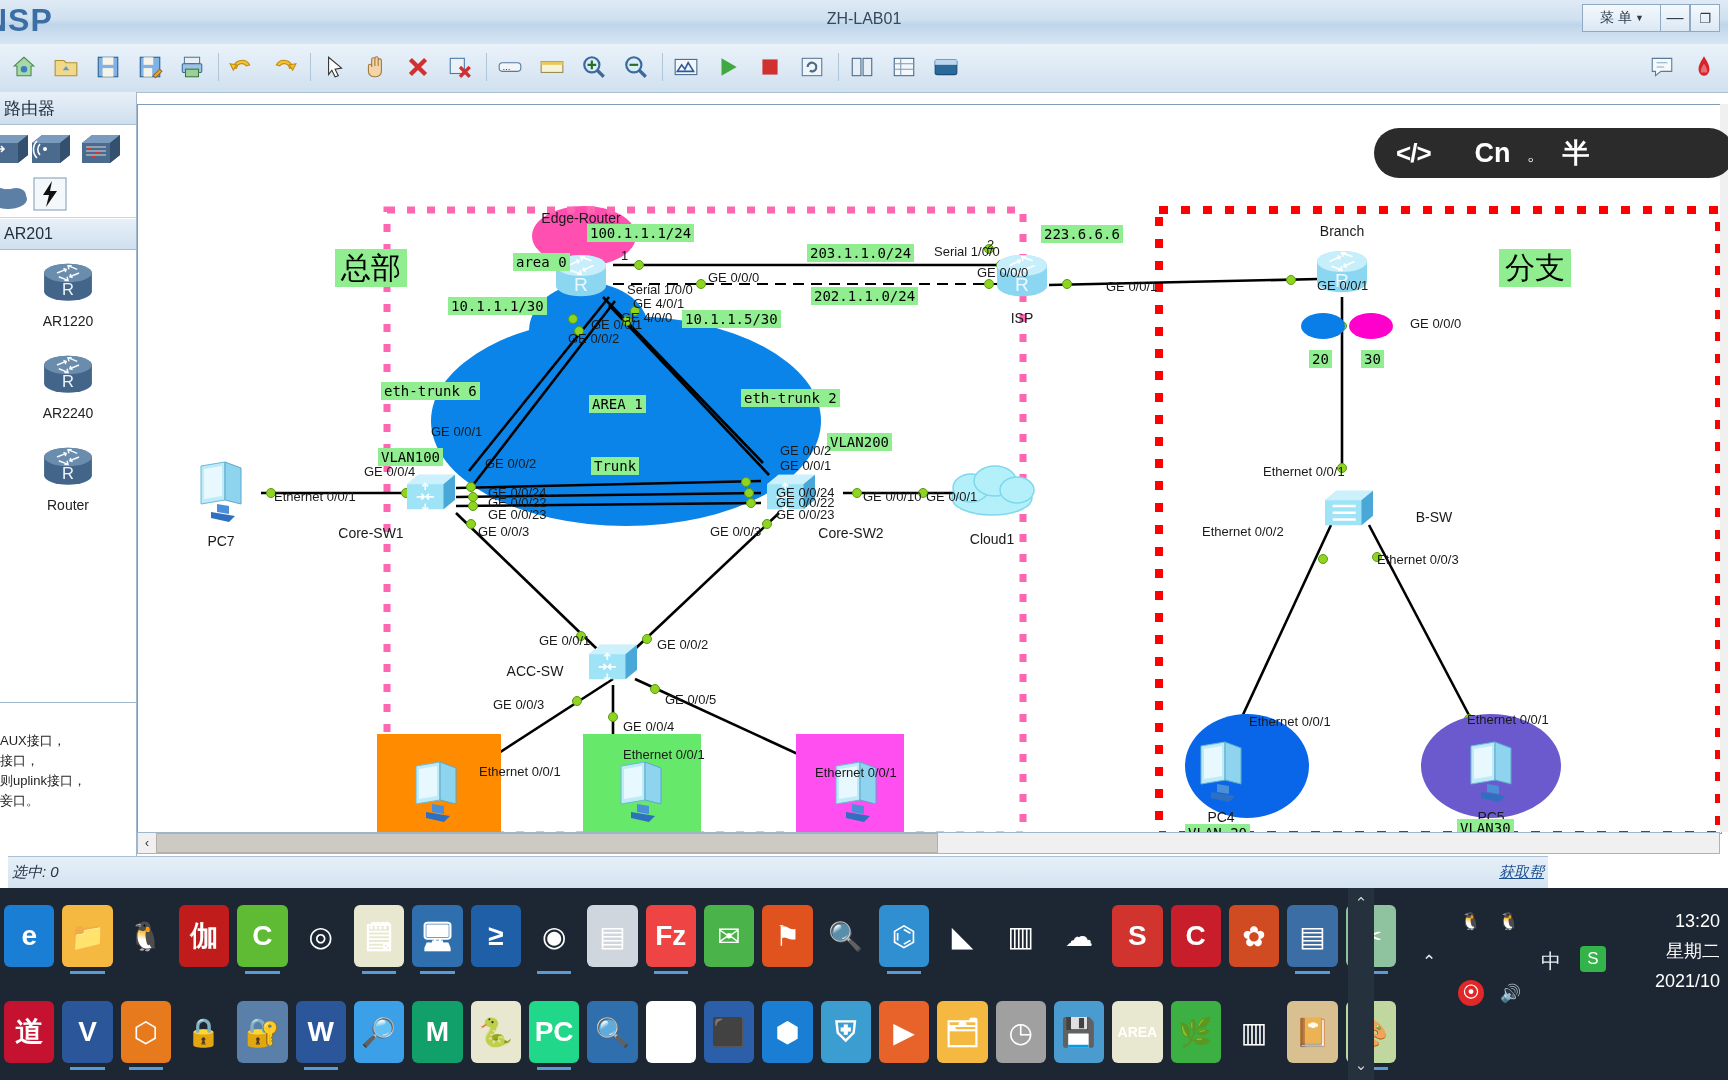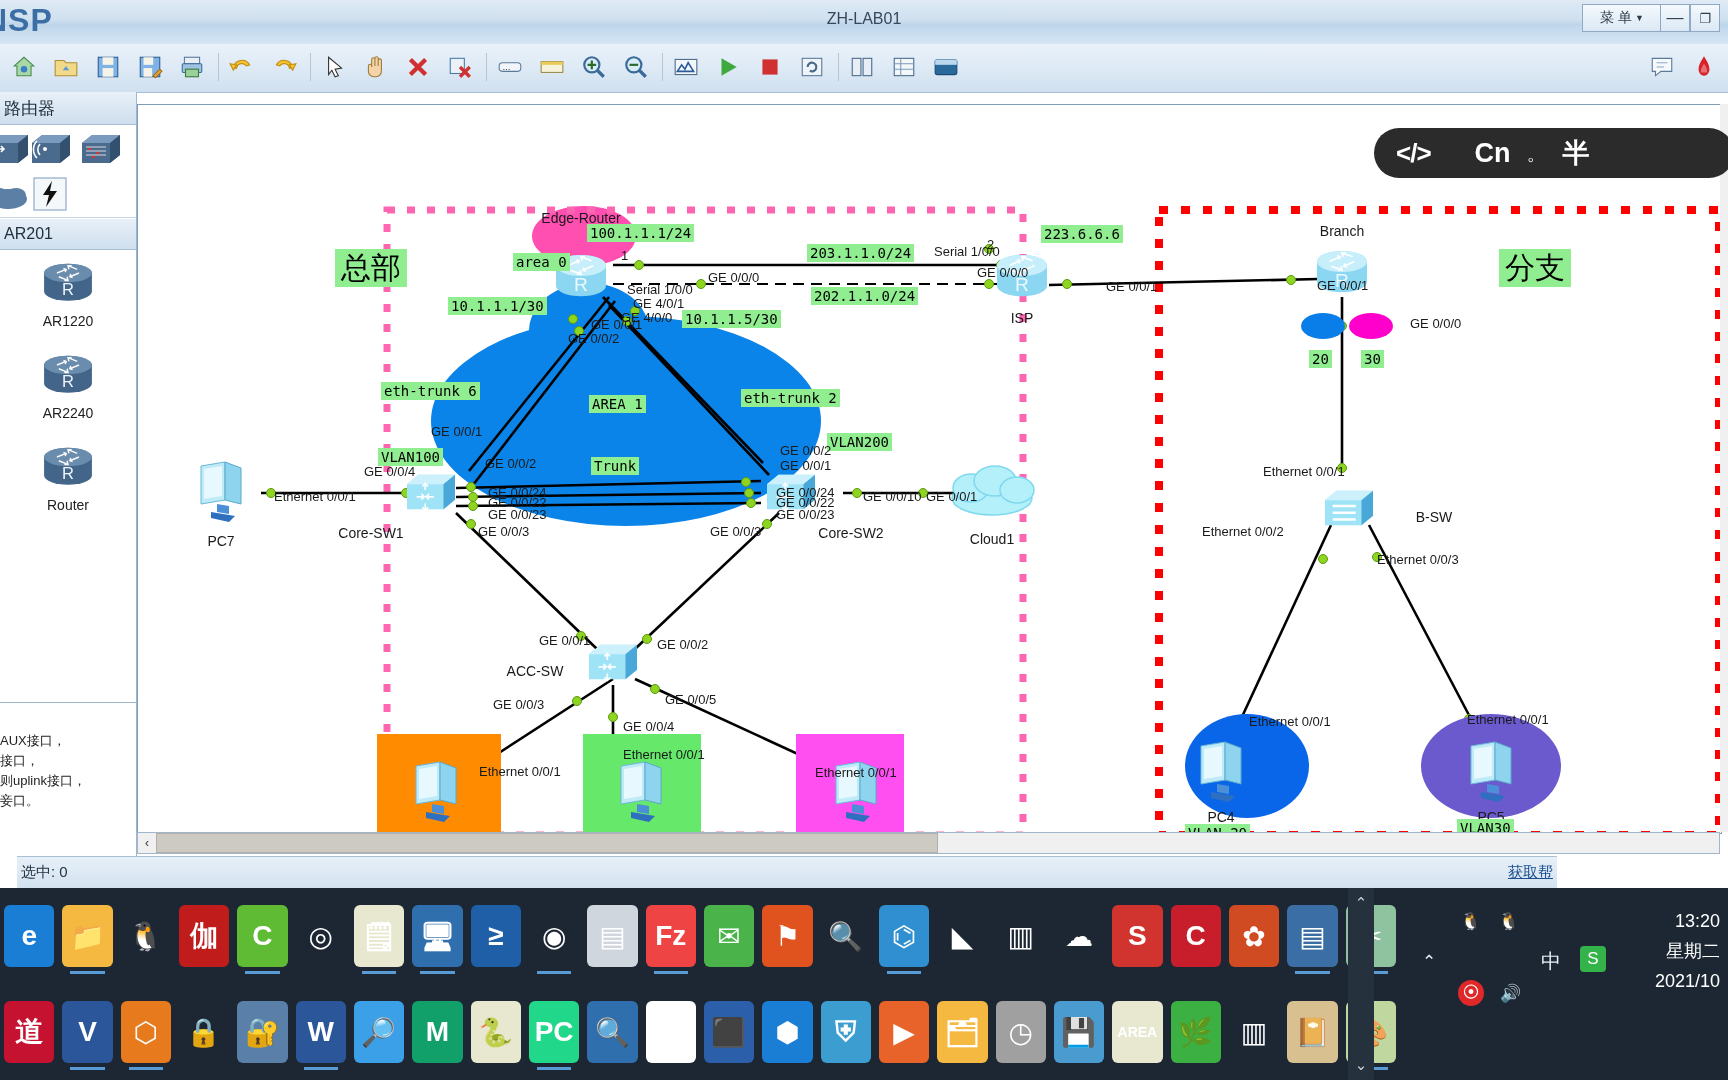--- a/index.html
+++ b/index.html
@@ -114,23 +114,24 @@
     display:flex;align-items:center;
   }
   #hs-left{width:18px;height:20px;display:flex;align-items:center;justify-content:center;font-size:12px;color:#333;}
   #hs-thumb{height:18px;background:#cdcac3;border:1px solid #b3b0a9;}
   #vscroll{
     position:absolute;left:1720px;top:104px;width:8px;height:728px;background:#f0f0f0;
   }
 
   
   #statusbar{
-    position:absolute;left:17px;top:856px;width:1540px;height:32px;
+    position:absolute;left:8px;top:856px;width:1540px;height:32px;
     background:linear-gradient(to bottom,#e7f0f8,#d3e2f0);
     border-top:1px solid #a9bfd4;
+    font-style:italic;
   }
   #status-sel{position:absolute;left:4px;top:6px;font-size:15px;color:#243445;}
   #status-help{position:absolute;right:4px;top:6px;font-size:15px;color:#1c4f8f;text-decoration:underline;}
 
   
   #imebar{
     position:absolute;left:1374px;top:128px;height:50px;width:360px;
     background:#2b2b2b;border-radius:25px;display:flex;align-items:center;
     padding-left:22px;box-sizing:border-box;color:#fff;gap:16px;
   }

